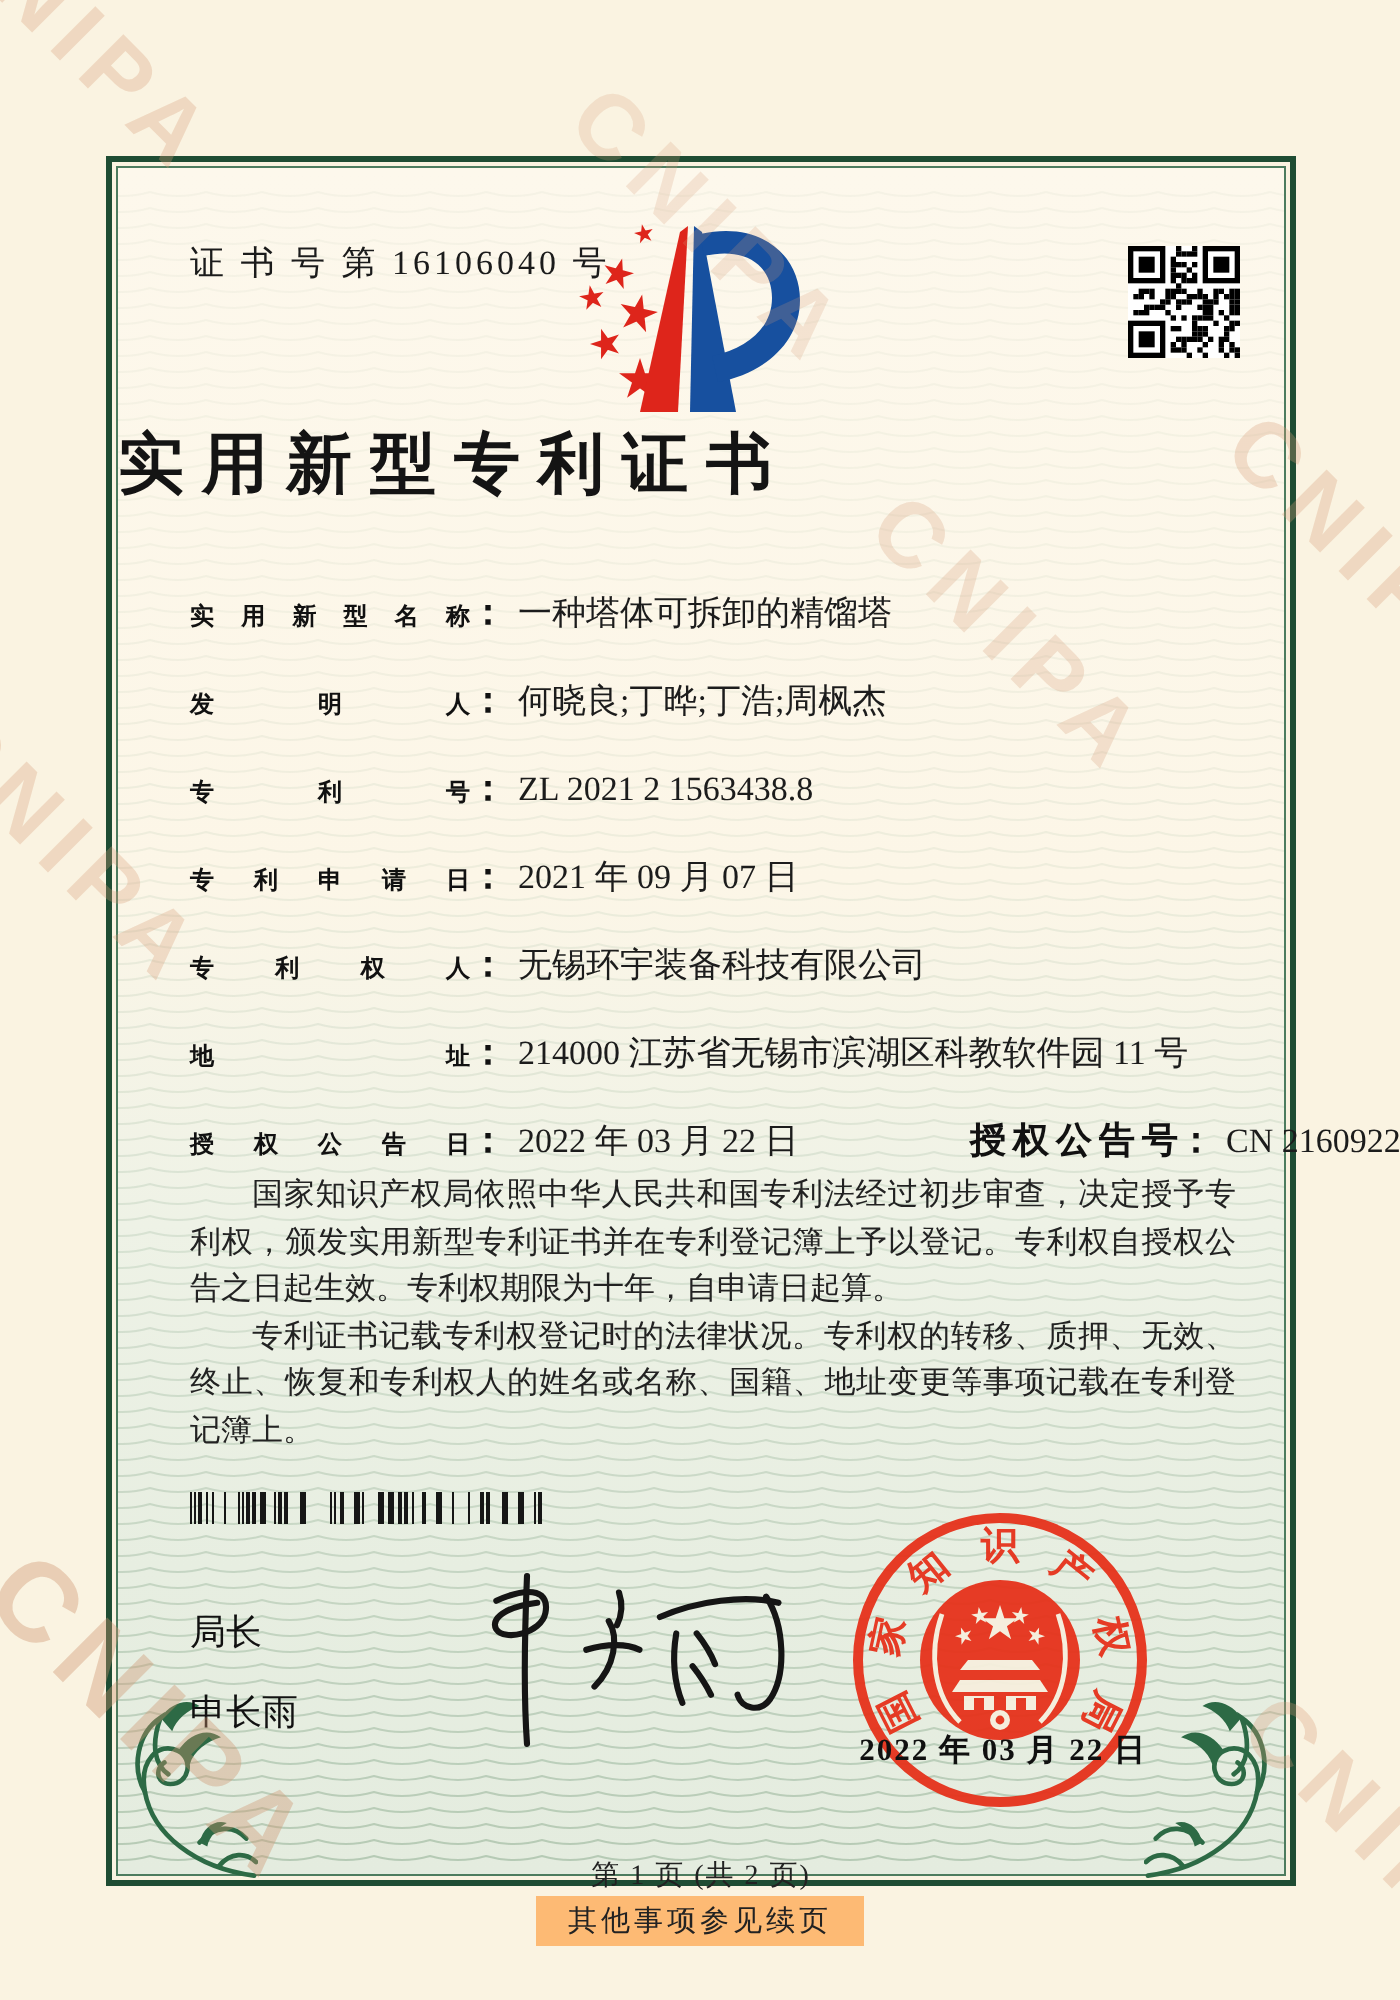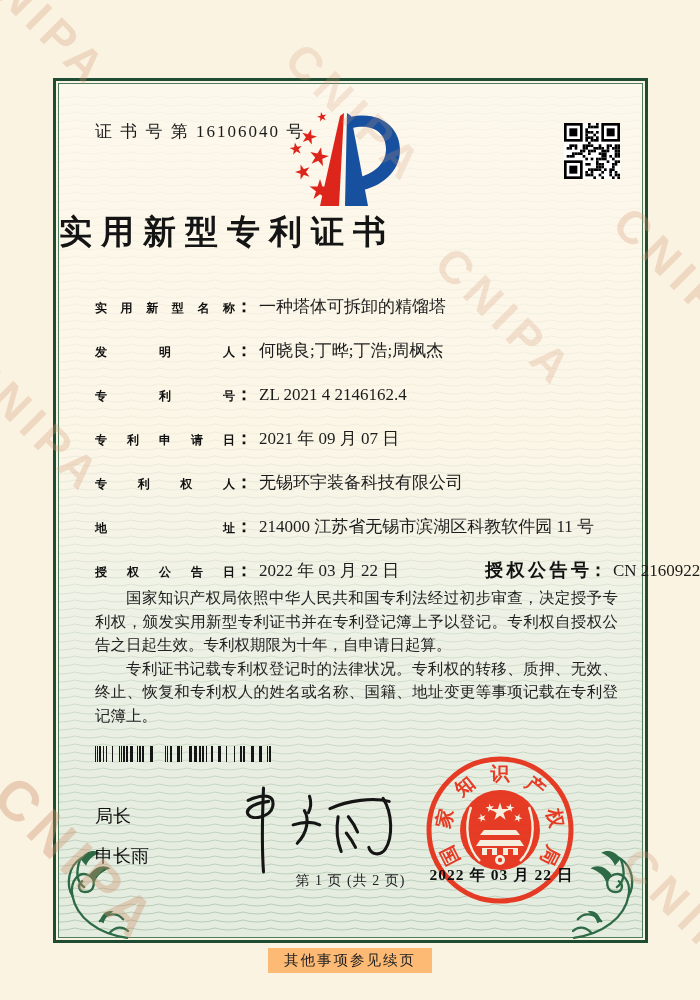--- a/index.html
+++ b/index.html
@@ -63,21 +63,21 @@
   .sc0{transform:rotate(-117deg) translateY(-56px);}
   .sc1{transform:rotate(-78deg)  translateY(-56px);}
   .sc2{transform:rotate(-39deg)  translateY(-56px);}
   .sc3{transform:rotate(0deg)    translateY(-56px);}
   .sc4{transform:rotate(39deg)   translateY(-56px);}
   .sc5{transform:rotate(78deg)   translateY(-56px);}
   .sc6{transform:rotate(117deg)  translateY(-56px);}
   .seal-date{position:absolute;left:340px;top:781px;width:205px;text-align:center;
              font-size:15.5px;font-weight:bold;letter-spacing:1px;color:#101010;z-index:5;}
 
-  .page-info{position:absolute;left:0;top:788px;width:100%;text-align:center;
+  .page-info{position:absolute;left:0;top:845px;width:100%;text-align:center;
              font-size:14px;color:#222;letter-spacing:1px;}
 
   .orn{position:absolute;bottom:-4px;width:78px;height:98px;z-index:2;}
   .orn-bl{left:-8px;}
   .orn-br{right:-8px;transform:scaleX(-1);}
 
   .footer-note{position:absolute;left:50%;top:948px;transform:translateX(-50%);
                background:#fdba74;padding:3px 16px;font-size:14.5px;color:#222;
                letter-spacing:2px;z-index:2;}
 </style>
@@ -381,21 +381,21 @@
         <h1 class="title">实用新型专利证书</h1>
 
         <div class="fields">
           <div class="frow">
             <span class="flabel">实用新型名称</span><span class="fcolon">：</span><span class="fvalue">一种塔体可拆卸的精馏塔</span>
           </div>
           <div class="frow">
             <span class="flabel">发明人</span><span class="fcolon">：</span><span class="fvalue">何晓良;丁晔;丁浩;周枫杰</span>
           </div>
           <div class="frow">
-            <span class="flabel">专利号</span><span class="fcolon">：</span><span class="fvalue">ZL 2021 4 2146162.4</span>
+            <span class="flabel">专利号</span><span class="fcolon">：</span><span class="fvalue">ZL 2021 2 1563438.8</span>
           </div>
           <div class="frow">
             <span class="flabel">专利申请日</span><span class="fcolon">：</span><span class="fvalue">2021 年 09 月 07 日</span>
           </div>
           <div class="frow">
             <span class="flabel">专利权人</span><span class="fcolon">：</span><span class="fvalue">无锡环宇装备科技有限公司</span>
           </div>
           <div class="frow">
             <span class="flabel">地址</span><span class="fcolon">：</span><span class="fvalue">214000 江苏省无锡市滨湖区科教软件园 11 号</span>
           </div>

